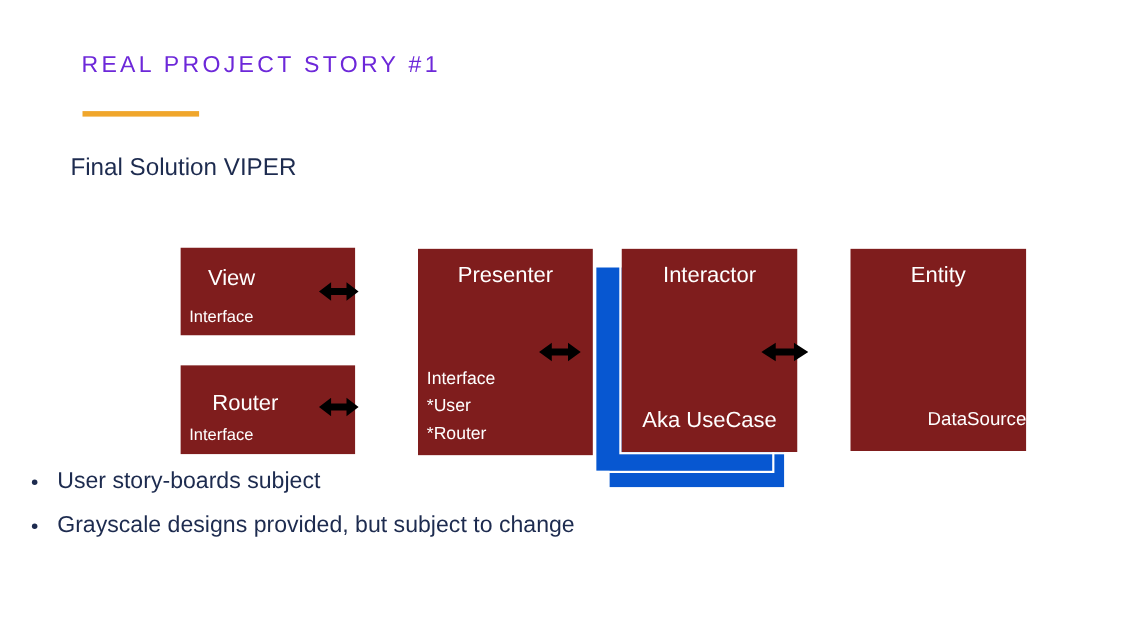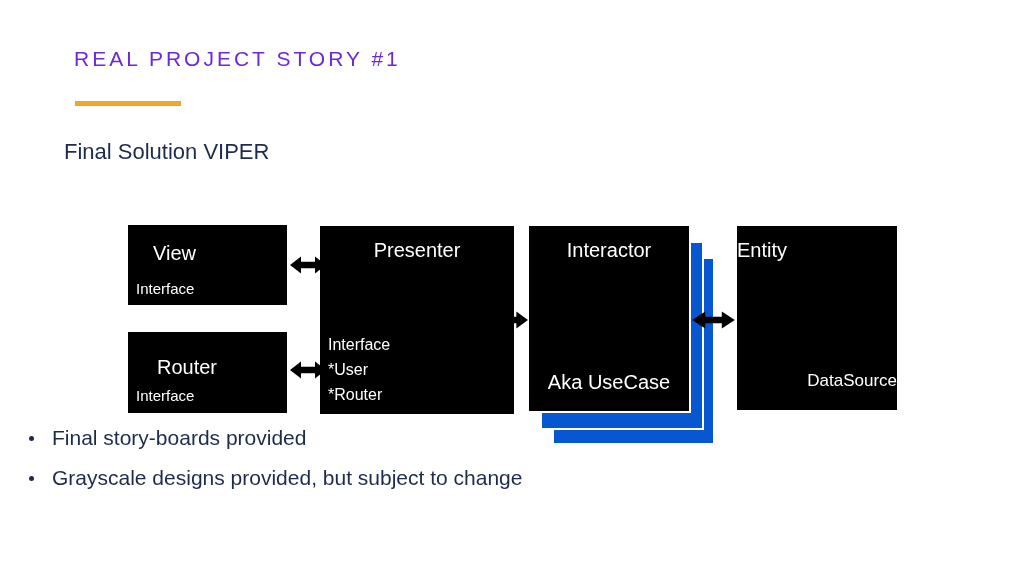--- a/index.html
+++ b/index.html
@@ -52,54 +52,55 @@
     border-radius: 50%;
     background: #1D2B4F;
     margin-right: 18px;
   }
   .right-bullets { left: 637px; top: 140px; }
   .bottom-bullets { left: 29px; top: 426px; }
 
   
   .box {
     position: absolute;
-    background: #000000;
+    background: #7f1d1d;
     z-index: 2;
     outline: 2px solid #ffffff;
+    margin-left: 36px;
   }
   .stack-layer {
     position: absolute;
     background: #0757D1;
     z-index: 1;
     outline: 2px solid #ffffff;
   }
   .box-title, .box-sub, .box-lines { position: absolute; color: #ffffff; }
   .box-title { font-size: 20px; }
   .box-sub { font-size: 15px; }
 
   .view-box   { left: 128px; top: 225px; width: 159px; height: 80px; }
   .view-box .box-title { left: 25px; top: 17px; }
   .view-box .box-sub   { left: 8px; bottom: 8px; }
 
   .router-box { left: 128px; top: 332px; width: 159px; height: 81px; }
   .router-box .box-title { left: 29px; top: 24px; }
   .router-box .box-sub   { left: 8px; bottom: 9px; }
 
-  .presenter-box { left: 320px; top: 226px; width: 159px; height: 188px; padding-left: 35px; }
+  .presenter-box { left: 344px; top: 226px; width: 159px; height: 188px; }
   .presenter-box .box-title { left: 0; top: 13px; width: 100%; text-align: center; }
   .presenter-box .box-lines { left: 8px; top: 106px; font-size: 16px; line-height: 25px; }
 
   .interactor-l3 { left: 554px; top: 259px; width: 159px; height: 184px; }
   .interactor-l2 { left: 542px; top: 243px; width: 160px; height: 185px; }
   .interactor-box { left: 529px; top: 226px; width: 160px; height: 185px; }
   .interactor-box .box-title { left: 0; top: 13px; width: 100%; text-align: center; }
   .interactor-box .box-sub { left: 0; top: 145px; width: 100%; text-align: center; font-size: 20px; }
 
   .entity-box { left: 737px; top: 226px; width: 160px; height: 184px; }
-  .entity-box .box-title { left: 0; top: 13px; width: 100%; }
+  .entity-box .box-title { left: 0; top: 13px; width: 100%; text-align: center; }
   .entity-box .box-sub { left: 0; top: 145px; width: 100%; text-align: right; font-size: 17px; }
 
   
   .arrow { position: absolute; z-index: 5; }
   .arrow-1 { left: 289px; top: 253px; }
   .arrow-2 { left: 289px; top: 358px; }
   .arrow-3 { left: 489px; top: 308px; }
   .arrow-4 { left: 691px; top: 308px; }
 </style>
 </head>
@@ -152,21 +153,21 @@
   <svg class="arrow arrow-3" width="40" height="24" viewBox="0 0 38 24" preserveAspectRatio="none">
     <path d="M1 12 L12 3.5 L12 8.8 L26 8.8 L26 3.5 L37 12 L26 20.5 L26 15.2 L12 15.2 L12 20.5 Z" fill="#000000"></path>
   </svg>
   <svg class="arrow arrow-4" width="45" height="24" viewBox="0 0 38 24" preserveAspectRatio="none">
     <path d="M1 12 L12 3.5 L12 8.8 L26 8.8 L26 3.5 L37 12 L26 20.5 L26 15.2 L12 15.2 L12 20.5 Z" fill="#000000"></path>
   </svg>
 
   <ul class="bullets bottom-bullets">
     <li class="bullet-item">
       <span class="bullet-dot"></span>
-      <span>Final story-boards provided</span>
+      <span>User story-boards subject</span>
     </li>
     <li class="bullet-item">
       <span class="bullet-dot"></span>
       <span>Grayscale designs provided, but subject to change</span>
     </li>
   </ul>
 
 </div>
 
 </body></html>

